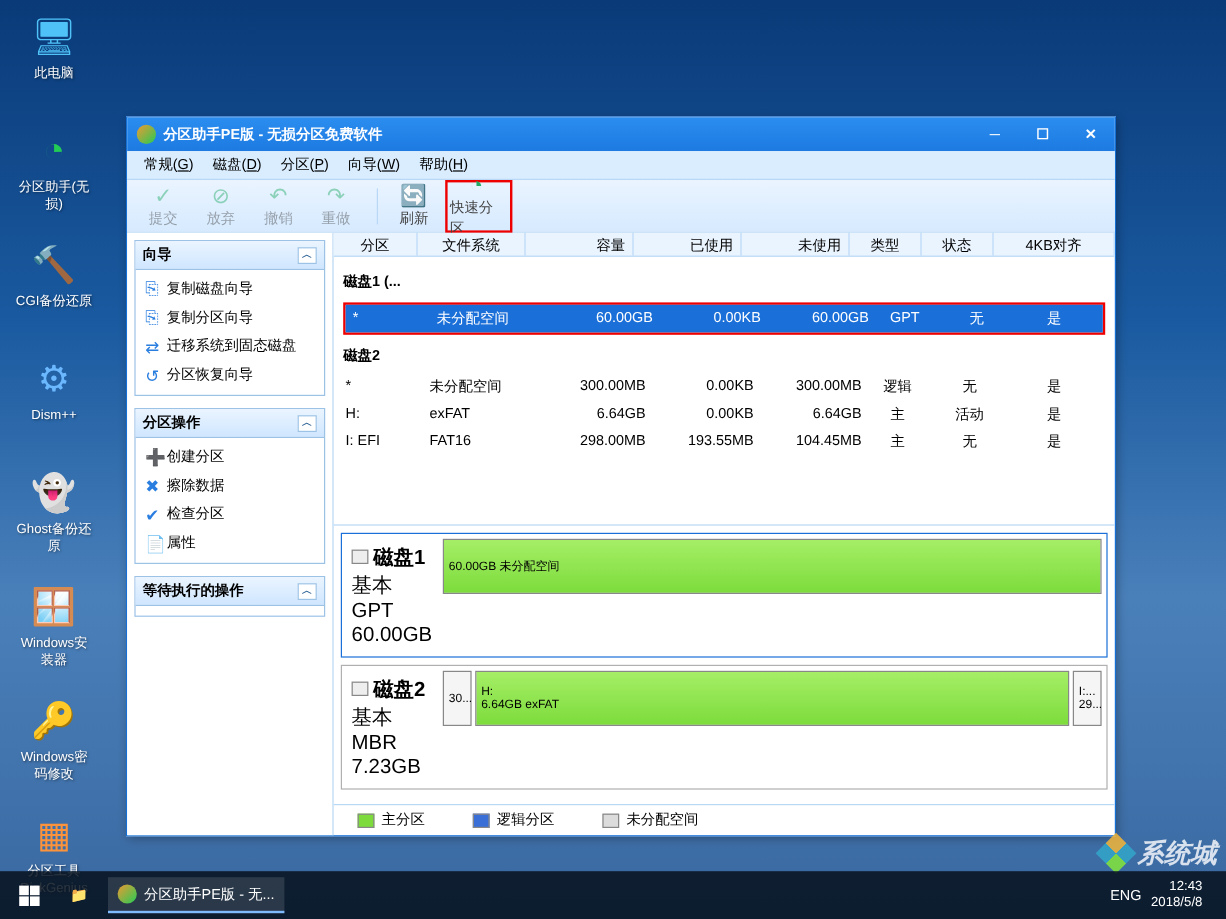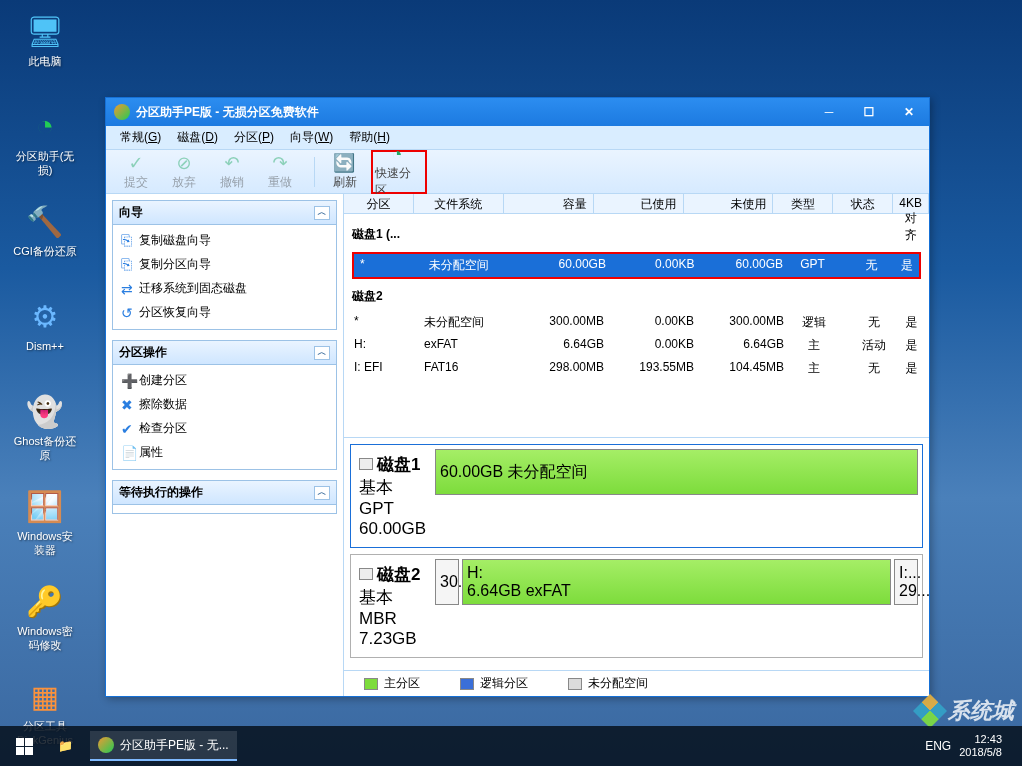--- a/index.html
+++ b/index.html
@@ -26,21 +26,21 @@
   .menubar span{padding:3px 8px;cursor:pointer;}
   .menubar span u{text-decoration:underline;}
   .toolbar{height:44px;background:linear-gradient(180deg,#eaf4ff 0,#d6eaff 100%);border-bottom:1px solid #b8d8f5;display:flex;align-items:center;padding-left:8px;}
   .tbtn{width:44px;height:40px;display:flex;flex-direction:column;align-items:center;justify-content:center;cursor:pointer;margin-right:4px;}
   .tbtn .ico{font-size:18px;color:#2a6;}
   .tbtn .lbl{font-size:12px;color:#444;}
   .tbtn.disabled{opacity:.45;}
   .tsep{width:1px;height:30px;background:#b8d8f5;margin:0 8px;}
   .outline{border:2px solid #e00;padding:0 2px;}
   .content{flex:1;display:flex;min-height:0;}
-  .leftpane{width:238px;background:#fff;border-right:1px solid #b8d8f5;padding:6px;overflow:auto;}
+  .leftpane{width:172px;background:#fff;border-right:1px solid #b8d8f5;padding:6px;overflow:auto;}
   .panel{border:1px solid #9cc2e6;margin-bottom:10px;}
   .panel-hd{background:linear-gradient(180deg,#eaf4ff 0,#cfe6ff 100%);border-bottom:1px solid #9cc2e6;padding:3px 6px;display:flex;align-items:center;font-weight:bold;}
   .panel-hd .collapse{margin-left:auto;width:16px;height:14px;border:1px solid #9cc2e6;background:#fff;display:flex;align-items:center;justify-content:center;font-size:9px;color:#369;cursor:pointer;}
   .panel-bd{padding:4px 4px;}
   .pitem{display:flex;align-items:center;padding:3px 4px;cursor:pointer;border-bottom:1px dotted transparent;}
   .pitem .pi-ico{width:18px;font-size:14px;color:#2a7ee0;}
   .right{flex:1;display:flex;flex-direction:column;min-width:0;}
   .grid-head{height:20px;background:#eaf4ff;border-bottom:1px solid #b8d8f5;display:flex;}
   .gh{border-right:1px solid #b8d8f5;padding:2px 6px;text-align:center;}
   .wc-part{width:70px;}
@@ -54,21 +54,21 @@
   .grid-body{flex:1;overflow:auto;padding:6px 4px;}
   .disk-label{font-weight:bold;padding:6px 4px;}
   .row{display:flex;padding:3px 6px;}
   .row.selected{background:#1a6fd8;color:#fff;}
   .row-outline{border:2px solid #e00;margin:3px 4px;}
   .visual{border-top:1px solid #b8d8f5;padding:6px;}
   .vbox{border:1px solid #b0b0b0;display:flex;align-items:stretch;padding:4px;margin-bottom:6px;position:relative;}
   .vside{width:80px;padding:4px;font-size:17px;display:flex;flex-direction:column;}
   .vside .dico{width:14px;height:12px;border:1px solid #888;background:#eee;display:inline-block;margin-right:4px;}
   .vbar{flex:1;display:flex;gap:3px;}
-  .vseg{border:1px solid #888;height:46px;font-size:16px;padding:4px;display:flex;flex-direction:column;justify-content:center;}
+  .vseg{border:1px solid #888;height:46px;font-size:10px;padding:4px;display:flex;flex-direction:column;justify-content:center;}
   .vseg.green{background:linear-gradient(180deg,#a5ee66 0,#7ddc3c 100%);}
   .vseg.small{width:24px;text-align:center;background:#f5f5f5;}
   .vbox.selected{border:1px solid #1a6fd8;}
   .legend{display:flex;gap:40px;padding:4px 20px;border-top:1px solid #b8d8f5;}
   .legend .lg{display:flex;align-items:center;gap:6px;}
   .legend .sw{width:14px;height:12px;border:1px solid #888;}
   .sw.green{background:#7ddc3c;}
   .sw.blue{background:#3a6fd8;}
   .sw.gray{background:#dcdcdc;}
   

